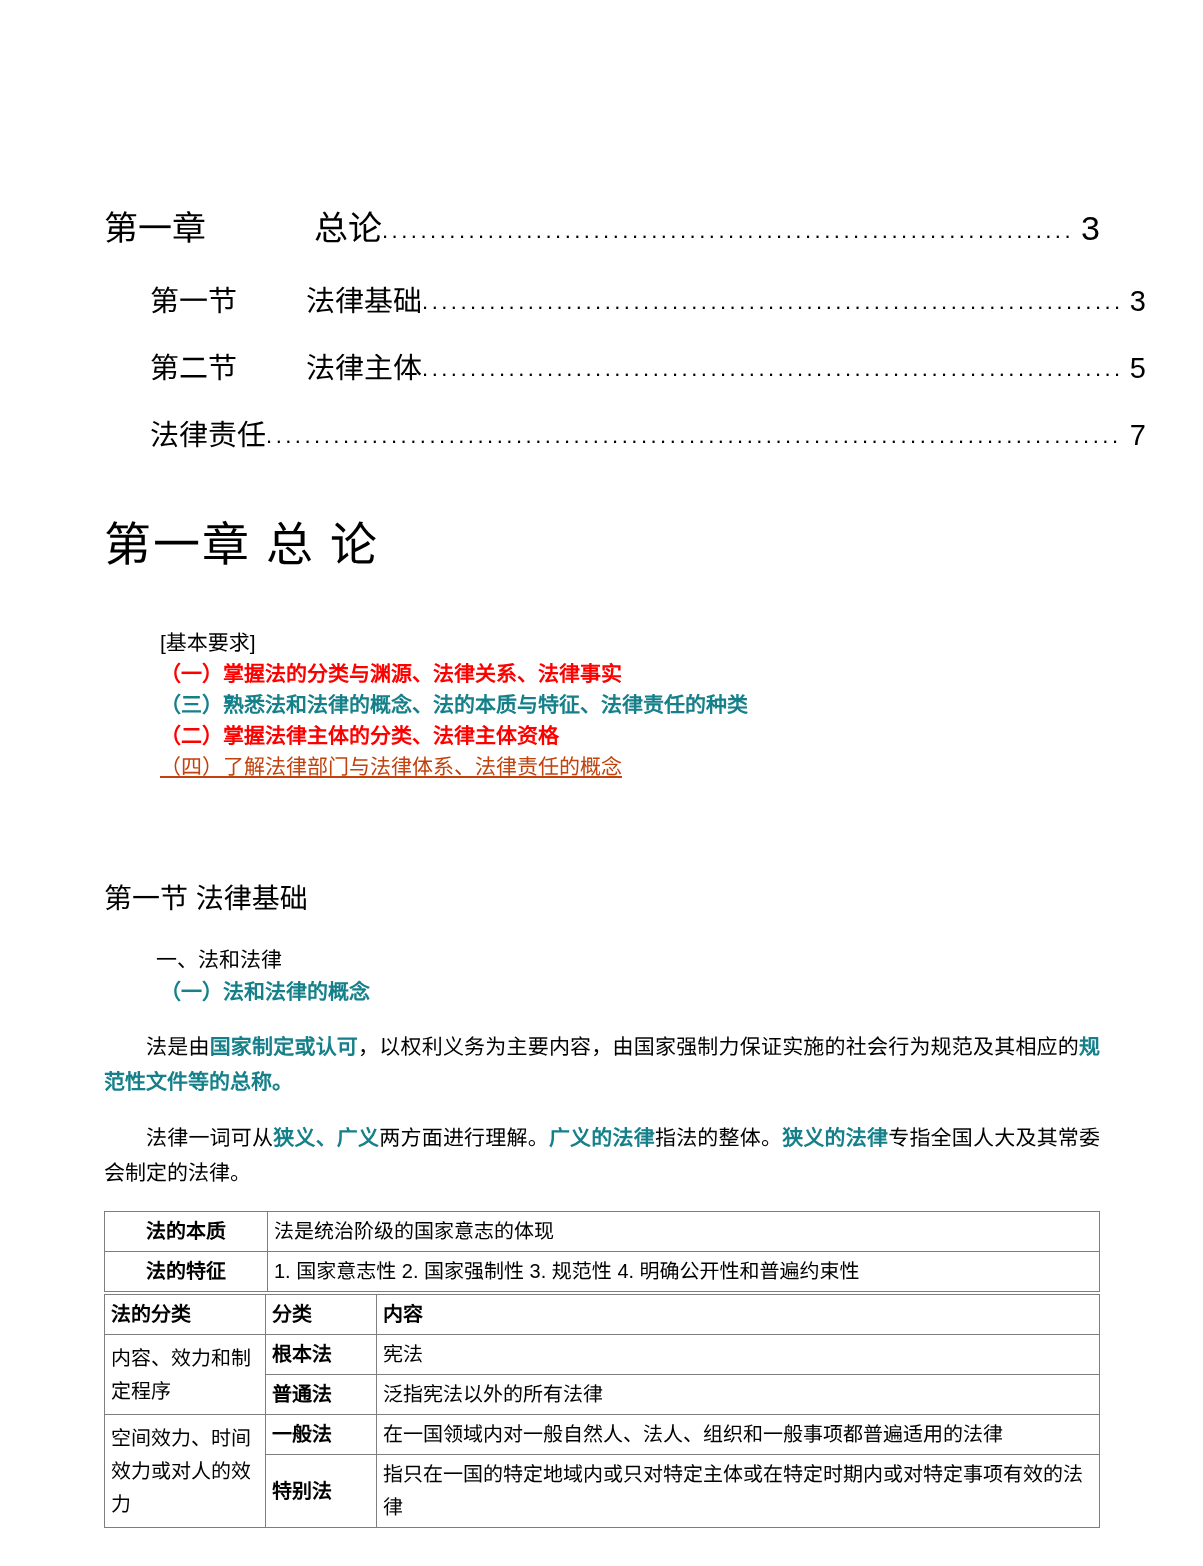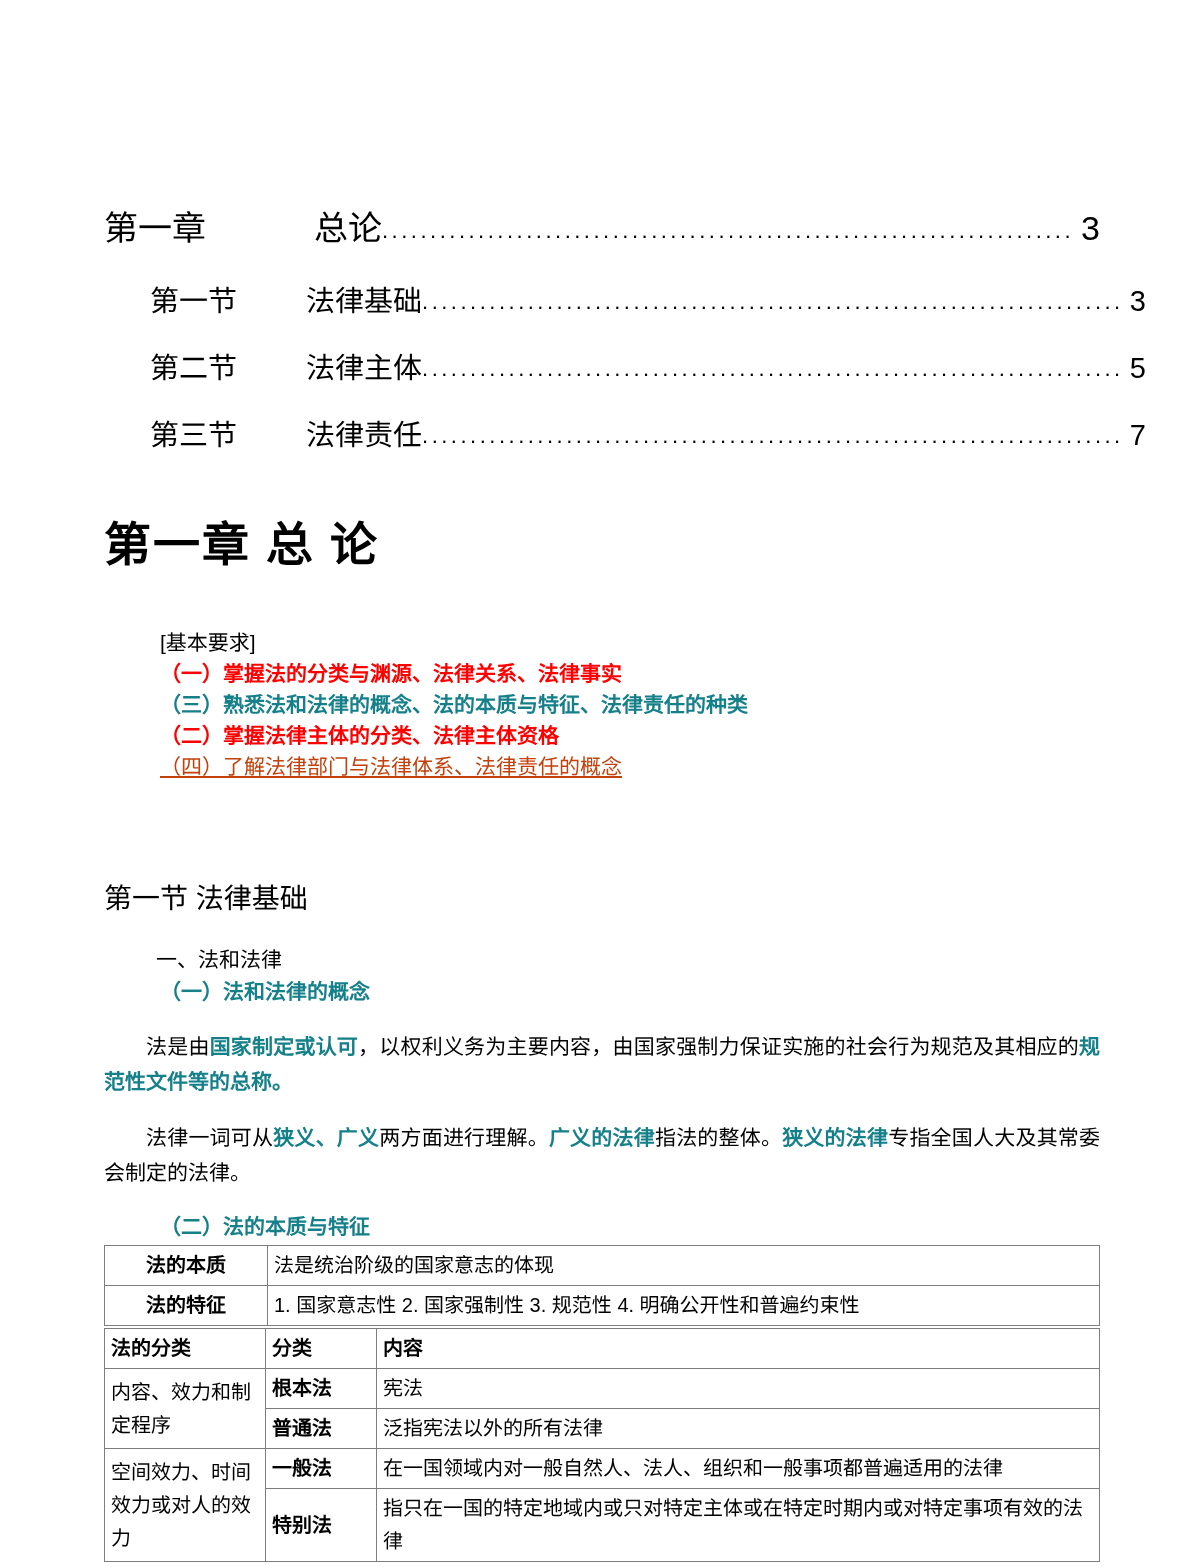--- a/index.html
+++ b/index.html
@@ -72,21 +72,21 @@
     padding-left: 8px;
     white-space: nowrap;
   }
 
   
   .chapter-title {
     position: absolute;
     left: 104px;
     top: 506px;
     font-size: 47px;
-    font-weight: bold;
+    font-weight: normal;
     letter-spacing: 2px;
     white-space: nowrap;
   }
 
   
   .requirements {
     position: absolute;
     left: 160px;
     top: 627px;
     width: 940px;
@@ -215,21 +215,20 @@
     </div>
 
     <div class="toc-row level2">
       <span class="toc-num">第二节</span>
       <span class="toc-title">法律主体</span>
       <span class="toc-dots">........................................................................................................</span>
       <span class="toc-page">5</span>
     </div>
 
     <div class="toc-row level2">
-      <span class="toc-num">第三节</span>
       <span class="toc-title">法律责任</span>
       <span class="toc-dots">........................................................................................................</span>
       <span class="toc-page">7</span>
     </div>
 
   </div>
 
   <div class="chapter-title">第一章 总  论</div>
 
   <div class="requirements">
@@ -253,21 +252,20 @@
 
   <div class="body-flow">
 
     <div class="h2">一、法和法律</div>
     <div class="h3 teal">（一）法和法律的概念</div>
 
     <p class="para"><span>法是由</span><span class="em-teal">国家制定或认可</span><span>，以权利义务为主要内容，由国家强制力保证实施的社会行为规范及其相应的</span><span class="em-teal">规范性文件等的总称。</span></p>
 
     <p class="para"><span>法律一词可从</span><span class="em-teal">狭义、广义</span><span>两方面进行理解。</span><span class="em-teal">广义的法律</span><span>指法的整体。</span><span class="em-teal">狭义的法律</span><span>专指全国人大及其常委会制定的法律。</span></p>
 
-    <div class="h3 teal">（二）法的本质与特征</div>
 
     <table class="doc-table t1">
       <tbody>
         <tr>
           <td class="t1-label">法的本质</td>
           <td class="t1-content">法是统治阶级的国家意志的体现</td>
         </tr>
         <tr>
           <td class="t1-label">法的特征</td>
           <td class="t1-content">1. 国家意志性 2. 国家强制性 3. 规范性 4. 明确公开性和普遍约束性</td>

